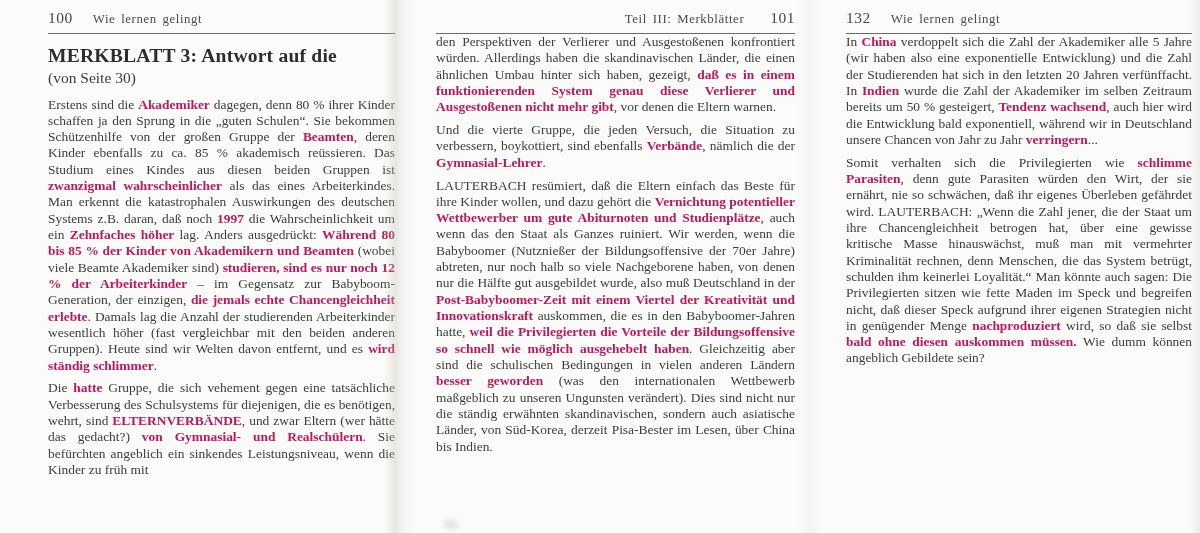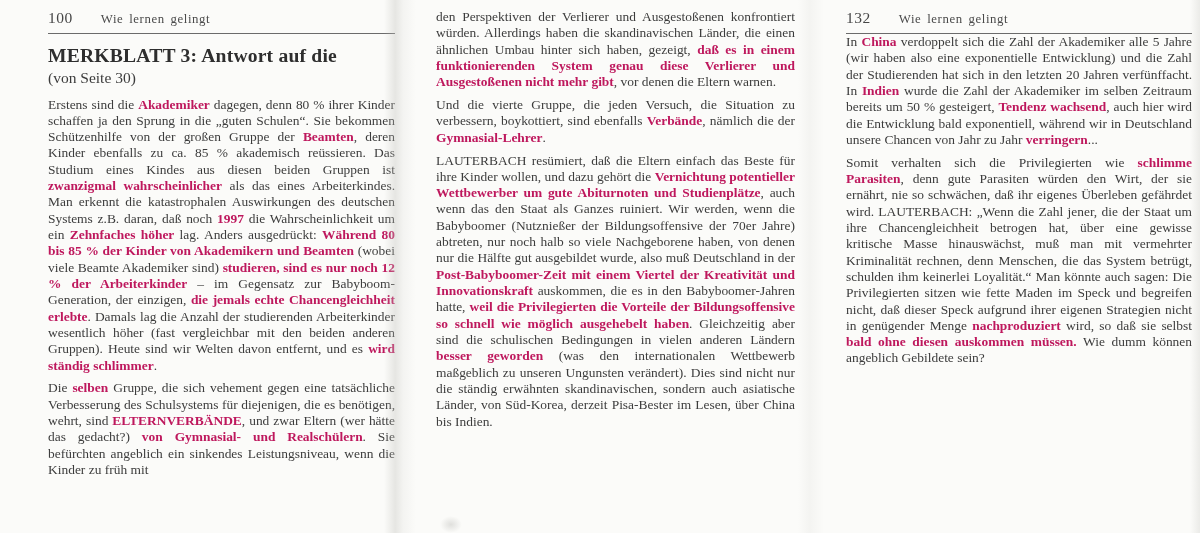--- a/index.html
+++ b/index.html
@@ -9,21 +9,21 @@
     font-family:"Liberation Serif","DejaVu Serif",serif;
     color:#3c3c3c;
     -webkit-font-smoothing:antialiased;
   }
   .page{position:absolute;top:9px;}
   .page-100{left:48px;width:347px;}
   .page-101{left:436px;width:359px;}
   .page-102{left:846px;width:346px;}
 
   .pagehead{
-    display:flex;align-items:baseline;gap:28px;
+    display:flex;align-items:baseline;gap:20px;
     border-bottom:1.5px solid #6b6b6b;
     padding-bottom:6px;
   }
   .pagehead.right{justify-content:flex-end;gap:26px;}
   .pnum{font-size:15.5px;color:#464646;letter-spacing:0.5px;}
   .ptitle{font-size:12.8px;color:#4a4a4a;letter-spacing:0.6px;word-spacing:2px;}
 
   .heading{margin:12px 0 10px 0;}
   .heading .hline{
     display:block;font-weight:bold;font-size:19.6px;line-height:20.5px;
@@ -69,25 +69,29 @@
   <header class="pagehead">
     <span class="pnum">100</span>
     <span class="ptitle">Wie lernen gelingt</span>
   </header>
   <h1 class="heading">
     <span class="hline">MERKBLATT 3: Antwort auf die</span>
     <span class="hsub">(von Seite 30)</span>
   </h1>
   <div class="pagebody" style="margin-top:7px">
       <p><span>Erstens sind die </span><b>Akademiker</b><span> dagegen, denn 80 % ihrer Kinder schaffen ja den Sprung in die „guten Schulen“. Sie bekommen Schützenhilfe von der großen Gruppe der </span><b>Beamten</b><span>, deren Kinder ebenfalls zu ca. 85 % akademisch reüssieren. Das Studium eines Kindes aus diesen beiden Gruppen ist </span><b>zwanzigmal wahrscheinlicher</b><span> als das eines Arbeiterkindes. Man erkennt die katastrophalen Auswirkungen des deutschen Systems z.B. daran, daß noch </span><b>1997</b><span> die Wahrscheinlichkeit um ein </span><b>Zehnfaches höher</b><span> lag. Anders ausgedrückt: </span><b>Während 80 bis 85 % der Kinder von Akademikern und Beamten</b><span> (wobei viele Beamte Akademiker sind) </span><b>studieren, sind es nur noch 12 % der Arbeiterkinder</b><span> – im Gegensatz zur Babyboom-Generation, der einzigen, </span><b>die jemals echte Chancengleichheit erlebte</b><span>. Damals lag die Anzahl der studierenden Arbeiterkinder wesentlich höher (fast vergleichbar mit den beiden anderen Gruppen). Heute sind wir Welten davon entfernt, und es </span><b>wird ständig schlimmer</b><span>.</span></p>
-      <p><span>Die </span><b>selben</b><span> Gruppe, die sich vehement gegen eine tatsächliche Verbesserung des Schulsystems für diejenigen, die es benötigen, wehrt, sind </span><b>ELTERNVERBÄNDE</b><span>, und zwar Eltern (wer hätte das gedacht?) </span><b>von Gymnasial- und Realschülern</b><span>. Sie befürchten angeblich ein sinkendes Leistungsniveau, wenn die Kinder zu früh mit</span></p>
+      <p><span>Die </span><b>hatte</b><span> Gruppe, die sich vehement gegen eine tatsächliche Verbesserung des Schulsystems für diejenigen, die es benötigen, wehrt, sind </span><b>ELTERNVERBÄNDE</b><span>, und zwar Eltern (wer hätte das gedacht?) </span><b>von Gymnasial- und Realschülern</b><span>. Sie befürchten angeblich ein sinkendes Leistungsniveau, wenn die Kinder zu früh mit</span></p>
     </div>
 </section>
 
 <section class="page page-101">
+  <header class="pagehead right">
+    <span class="ptitle">Teil III: Merkblätter</span>
+    <span class="pnum">101</span>
+  </header>
   <div class="pagebody">
       <p><span>den Perspektiven der Verlierer und Ausgestoßenen konfrontiert würden. Allerdings haben die skandinavischen Länder, die einen ähnlichen Umbau hinter sich haben, gezeigt, </span><b>daß es in einem funktionierenden System genau diese Verlierer und Ausgestoßenen nicht mehr gibt</b><span>, vor denen die Eltern warnen.</span></p>
       <p><span>Und die vierte Gruppe, die jeden Versuch, die Situation zu verbessern, boykottiert, sind ebenfalls </span><b>Verbände</b><span>, nämlich die der </span><b>Gymnasial-Lehrer</b><span>.</span></p>
       <p><span>LAUTERBACH resümiert, daß die Eltern einfach das Beste für ihre Kinder wollen, und dazu gehört die </span><b>Vernichtung potentieller Wettbewerber um gute Abiturnoten und Studienplätze</b><span>, auch wenn das den Staat als Ganzes ruiniert. Wir werden, wenn die Babyboomer (Nutznießer der Bildungsoffensive der 70er Jahre) abtreten, nur noch halb so viele Nachgeborene haben, von denen nur die Hälfte gut ausgebildet wurde, also muß Deutschland in der </span><b>Post-Babyboomer-Zeit mit einem Viertel der Kreativität und Innovationskraft</b><span> auskommen, die es in den Babyboomer-Jahren hatte, </span><b>weil die Privilegierten die Vorteile der Bildungsoffensive so schnell wie möglich ausgehebelt haben</b><span>. Gleichzeitig aber sind die schulischen Bedingungen in vielen anderen Ländern </span><b>besser geworden</b><span> (was den internationalen Wettbewerb maßgeblich zu unseren Ungunsten verändert). Dies sind nicht nur die ständig erwähnten skandinavischen, sondern auch asiatische Länder, von Süd-Korea, derzeit Pisa-Bester im Lesen, über China bis Indien.</span></p>
     </div>
 </section>
 
 <section class="page page-102">
   <header class="pagehead">
     <span class="pnum">132</span>

